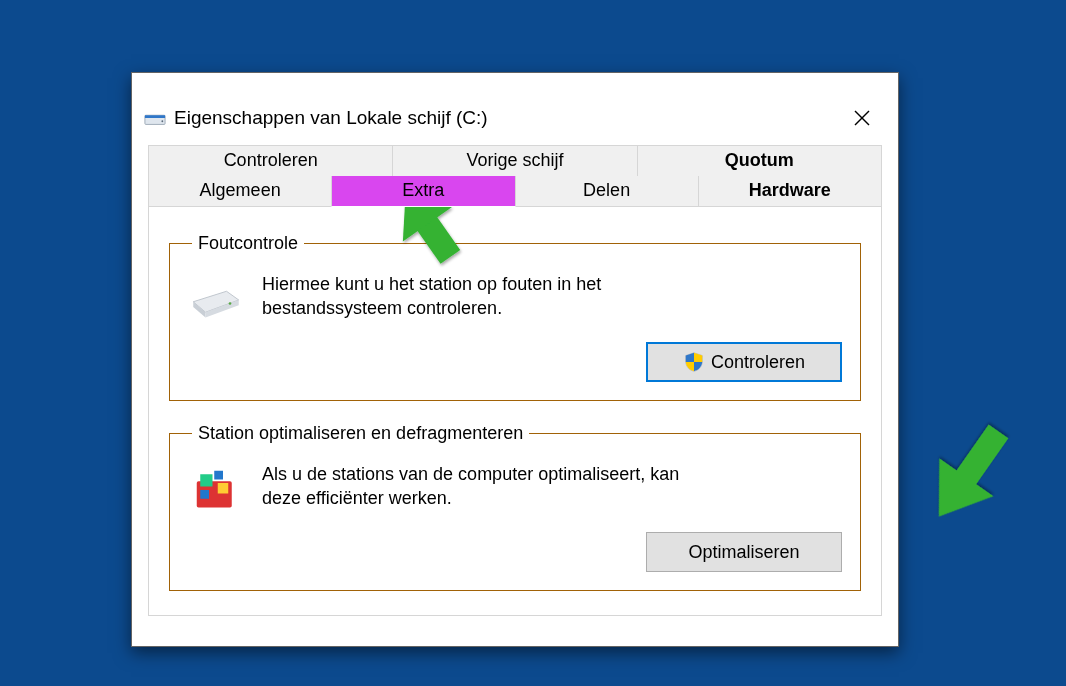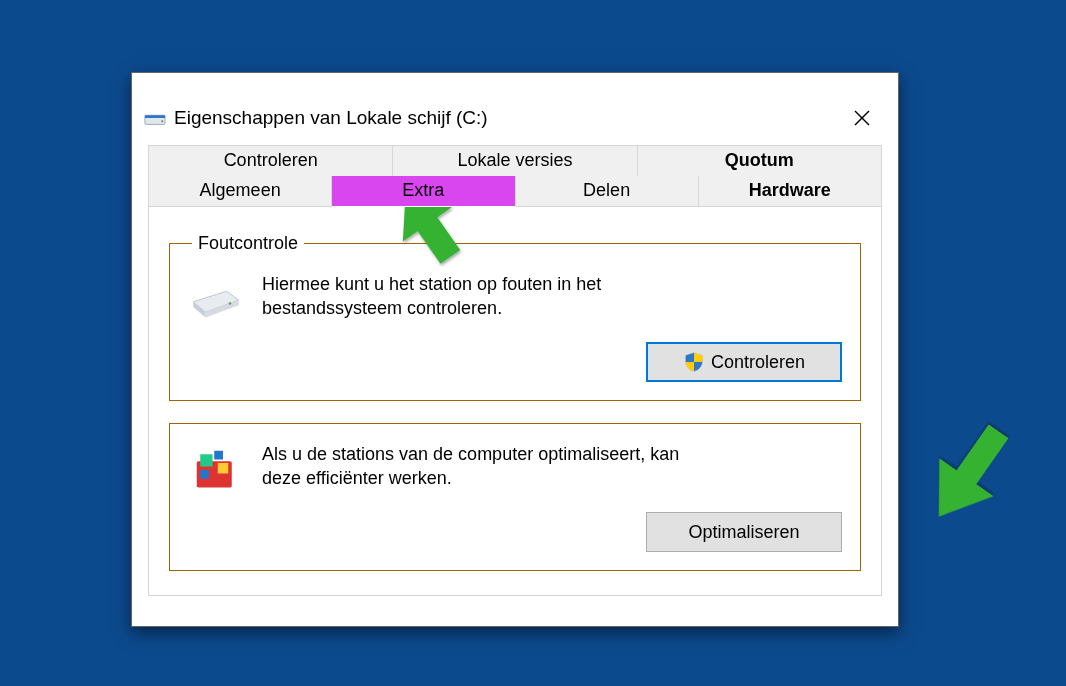--- a/index.html
+++ b/index.html
@@ -157,21 +157,21 @@
       <svg viewBox="0 0 16 16">
         <line x1="1" y1="1" x2="15" y2="15" stroke="#000" stroke-width="1.4"></line>
         <line x1="15" y1="1" x2="1" y2="15" stroke="#000" stroke-width="1.4"></line>
       </svg>
     </div>
   </div>
 
   <div class="tabs">
     <div class="tab-row top">
       <div class="tab">Controleren</div>
-      <div class="tab">Lokale versies</div>
+      <div class="tab">Vorige schijf</div>
       <div class="tab">Quotum</div>
     </div>
     <div class="tab-row bottom">
       <div class="tab">Algemeen</div>
       <div class="tab active">Extra</div>
       <div class="tab">Delen</div>
       <div class="tab">Hardware</div>
     </div>
   </div>
 
@@ -200,20 +200,21 @@
               <path d="M12 12 H21 V11 C21 17 17 21 12 22 Z" fill="#2f77c9"></path>
               <path d="M12 12 H3 V11 C3 17 7 21 12 22 Z" fill="#ffcc00"></path>
             </svg>
           </span>
           <span>Controleren</span>
         </button>
       </div>
     </fieldset>
 
     <fieldset class="group" style="margin-bottom:4px;">
+      <legend>Station optimaliseren en defragmenteren</legend>
       <div class="group-body">
         <span class="group-icon">
           <svg viewBox="0 0 64 64">
             <rect x="10" y="22" width="40" height="30" fill="#d33" rx="2"></rect>
             <rect x="14" y="14" width="14" height="14" fill="#2c8"></rect>
             <rect x="30" y="10" width="10" height="10" fill="#27c"></rect>
             <rect x="34" y="24" width="12" height="12" fill="#fc3"></rect>
             <rect x="14" y="32" width="10" height="10" fill="#27c"></rect>
           </svg>
         </span>

